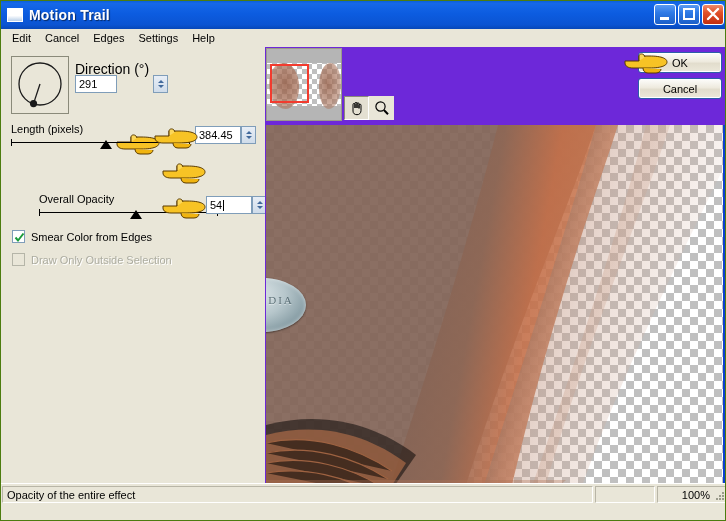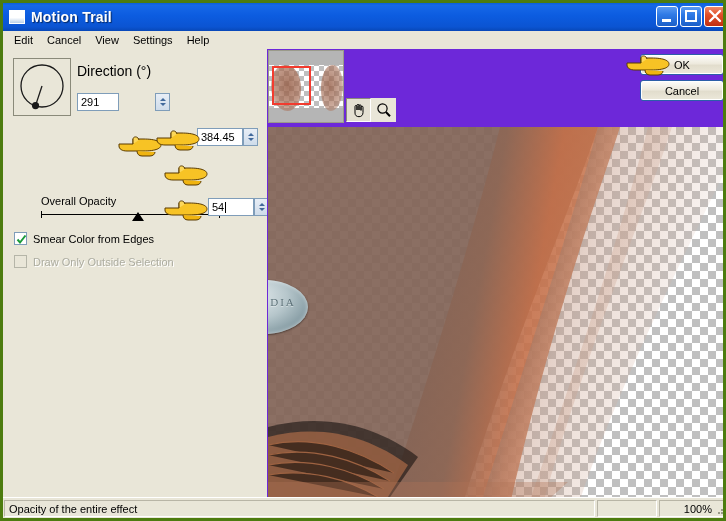--- a/index.html
+++ b/index.html
@@ -4,21 +4,21 @@
 <style>
   html,body{margin:0;padding:0;}
   body{
     width:726px;height:521px;overflow:hidden;
     font-family:"Liberation Sans", sans-serif;
     font-size:11px;
     background:#e9e6d8;
     -webkit-font-smoothing:none;
   }
   #app{position:relative;width:726px;height:521px;
-       border:3px solid #4d7c0f;box-sizing:border-box;
+       border:1px solid #4d7c0f;box-sizing:border-box;
        background:#e9e6d8;overflow:hidden;}
 
   
   .titlebar{
     position:absolute;left:0;top:0;width:726px;height:28px;
     background:linear-gradient(180deg,#0a5fd8 0%,#1668e8 8%,#0c5ce0 45%,#0b54d2 85%,#0848b8 100%);
     display:flex;align-items:center;
   }
   .titlebar .tb-icon{
     width:16px;height:14px;margin-left:6px;margin-right:6px;
@@ -75,21 +75,21 @@
   .spin{
     width:15px;height:18px;border:1px solid #7f9db9;box-sizing:border-box;
     background:linear-gradient(180deg,#e8eef6 0%,#cfdcea 100%);
     display:flex;flex-direction:column;align-items:center;justify-content:center;
     position:relative;
   }
   .spin .ar{width:0;height:0;border-left:3px solid transparent;border-right:3px solid transparent;}
   .spin .up{border-bottom:3px solid #41699b;margin-bottom:2px;}
   .spin .dn{border-top:3px solid #41699b;}
 
-  .dir-field{position:absolute;left:74px;top:44px;display:flex;gap:36px;}
+  .dir-field{position:absolute;left:74px;top:28px;display:flex;gap:36px;}
   .dir-field .numbox{width:42px;}
 
   
   .slider-group{position:absolute;left:10px;}
   .slider-label{font-size:11px;color:#000;margin-bottom:3px;white-space:nowrap;}
   .track{
     position:relative;width:179px;height:10px;
   }
   .track .line{
     position:absolute;left:0;top:4px;width:179px;height:1px;background:#000;
@@ -180,21 +180,21 @@
     box-shadow:0 1px 2px rgba(0,0,0,.45), inset 0 0 4px rgba(255,255,255,.6);
     display:flex;flex-direction:column;align-items:center;justify-content:center;
     overflow:hidden;
   }
   .wm-text{font-family:"Liberation Serif", serif;font-size:11px;letter-spacing:2px;
     color:#4a6068;opacity:.85;text-shadow:0 1px 0 rgba(255,255,255,.6);}
   .wm-sub{font-family:"Liberation Serif", serif;font-size:9px;color:#4a6068;opacity:.7;}
 
   
   .statusbar{
-    position:absolute;left:0;bottom:0;width:726px;height:21px;
+    position:absolute;left:0;bottom:16px;width:726px;height:21px;
     background:#e9e6d8;border-top:1px solid #ffffff;
     box-sizing:border-box;display:flex;align-items:center;
   }
   .sb-cell{
     height:17px;margin-top:1px;display:flex;align-items:center;
     border:1px solid #b8b5a6;border-right-color:#fff;border-bottom-color:#fff;
     box-sizing:border-box;font-size:11px;color:#000;padding-left:4px;
   }
   .sb-main{flex:1;margin-left:1px;}
   .sb-gap{width:60px;margin-left:2px;}
@@ -228,21 +228,21 @@
         <svg width="20" height="19" viewBox="0 0 20 19">
             <path d="M5 4 L15 14 M15 4 L5 14" stroke="#fff" stroke-width="2.4" stroke-linecap="round"></path>
           </svg>
       </div>
     </div>
   </div>
 
   <div class="menubar">
     <div class="menu-item">Edit</div>
     <div class="menu-item">Cancel</div>
-    <div class="menu-item">View</div>
+    <div class="menu-item">Edges</div>
     <div class="menu-item">Settings</div>
     <div class="menu-item">Help</div>
   </div>
 
   <div class="leftpanel">
 
     <div class="dial-row">
       <div class="dial-box">
         <svg width="56" height="56" viewBox="0 0 56 56">
           <circle cx="28" cy="27" r="21" fill="none" stroke="#1a1a1a" stroke-width="1.3"></circle>
@@ -265,20 +265,29 @@
     <div class="hand" style="left:114px;top:84px;">
       <svg width="46" height="26" viewBox="0 0 46 26">
         <g stroke="#5a3b00" stroke-width="1" stroke-linejoin="round">
           <path d="M2 11 L16 11 L16 6 L26 6 C40 6 44 9 44 12 C44 15 40 18 26 18 L10 18 C5 18 2 16 2 13 Z" fill="#f7c325"></path>
           <path d="M16 11 L16 6 C16 4 19 3 21 5 L22 7" fill="#fcd75a"></path>
           <path d="M20 18 C20 21 22 23 25 23 L33 23 C36 23 38 21 38 19" fill="#f0b410"></path>
         </g>
       </svg>
     </div>
 
+    <div class="slider-group" style="top:76px;">
+      <div class="slider-label">Length (pixels)</div>
+      <div class="track">
+        <div class="line"></div>
+        <div class="cap-l"></div>
+        <div class="cap-r"></div>
+        <div class="thumb" style="left:95px;"></div>
+      </div>
+    </div>
     <div class="slider-field" style="left:194px;top:79px;">
       <div class="numbox">
           <span>384.45</span>
         </div>
       <div class="spin">
         <span class="ar up"></span>
         <span class="ar dn"></span>
       </div>
     </div>
     <div class="hand" style="left:152px;top:78px;">

